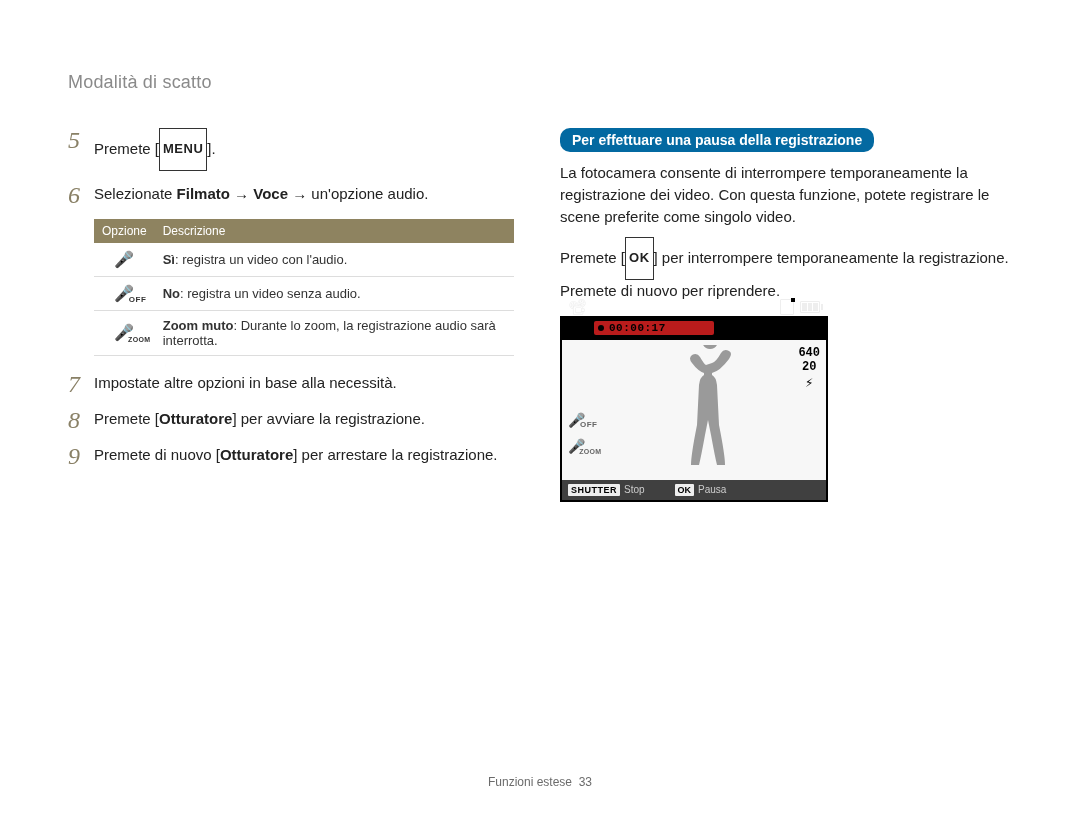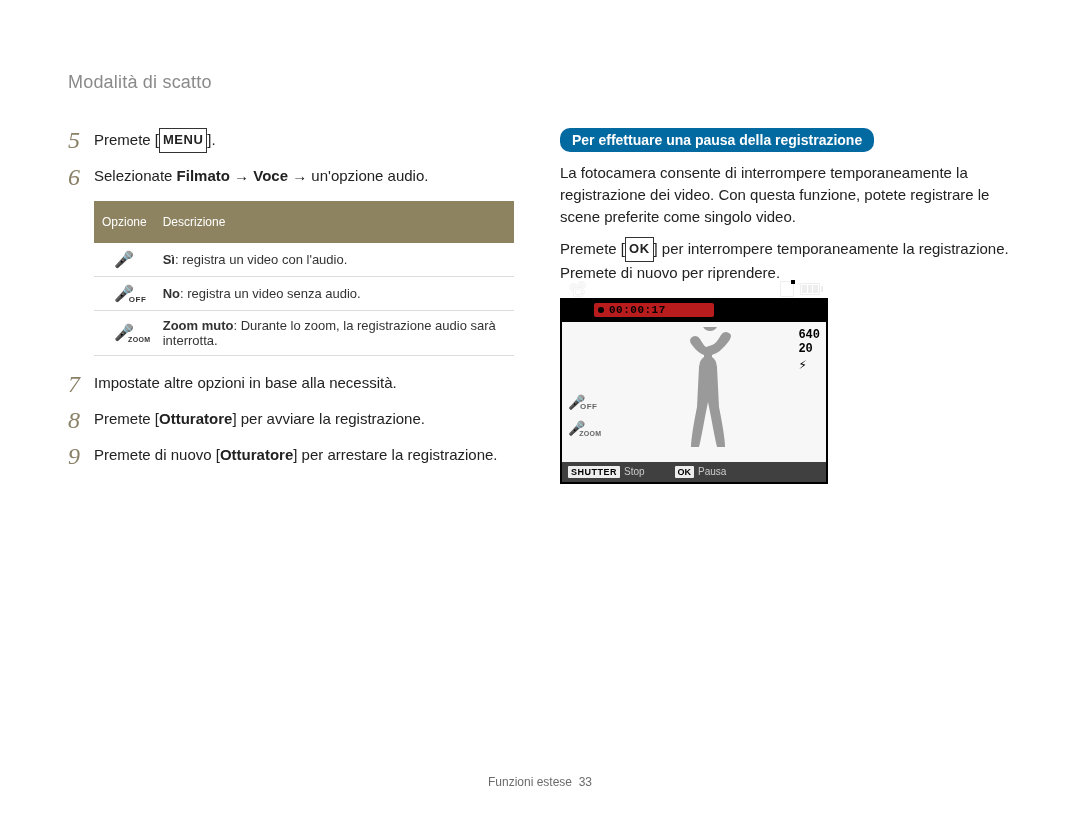--- a/index.html
+++ b/index.html
@@ -49,21 +49,21 @@
   }
   .step-body {
     flex: 1;
     font-size: 15px;
     line-height: 1.5;
     color: #222;
   }
   .btn-box {
     display: inline-block;
     border: 1px solid #333;
-    padding: 3px 3px;
+    padding: 12px 3px;
     font-weight: bold;
     font-size: 13px;
     line-height: 1.3;
     vertical-align: 1px;
     letter-spacing: 0.5px;
     font-family: Arial, sans-serif;
   }
   .menu-box {
     font-family: Arial, sans-serif;
   }
@@ -73,21 +73,21 @@
     width: 420px;
     border-collapse: collapse;
     font-size: 13px;
     color: #333;
   }
   .opt-table th {
     background: #8e8360;
     color: #fff;
     font-weight: 400;
     text-align: left;
-    padding: 14px 8px;
+    padding: 5px 8px;
     font-size: 12px;
   }
   .opt-table td {
     border-bottom: 1px solid #ddd;
     padding: 7px 8px;
     vertical-align: middle;
   }
   .opt-table td.desc .row-label {
     font-weight: bold;
   }
@@ -227,21 +227,21 @@
     content:'';
     position:absolute;
     top:-1.5px; right:-1.5px;
     width:4px; height:4px;
     background:#000;
   }
   .lcd-side-labels {
     position: absolute;
     top: 6px;
     right: 6px;
-    text-align: left;
+    text-align: center;
     font-family: 'Courier New', monospace;
     font-weight: bold;
     font-size: 12px;
     color: #000;
     line-height: 1.2;
   }
   .flash-ico {
     font-size: 14px;
     font-weight: 900;
   }

